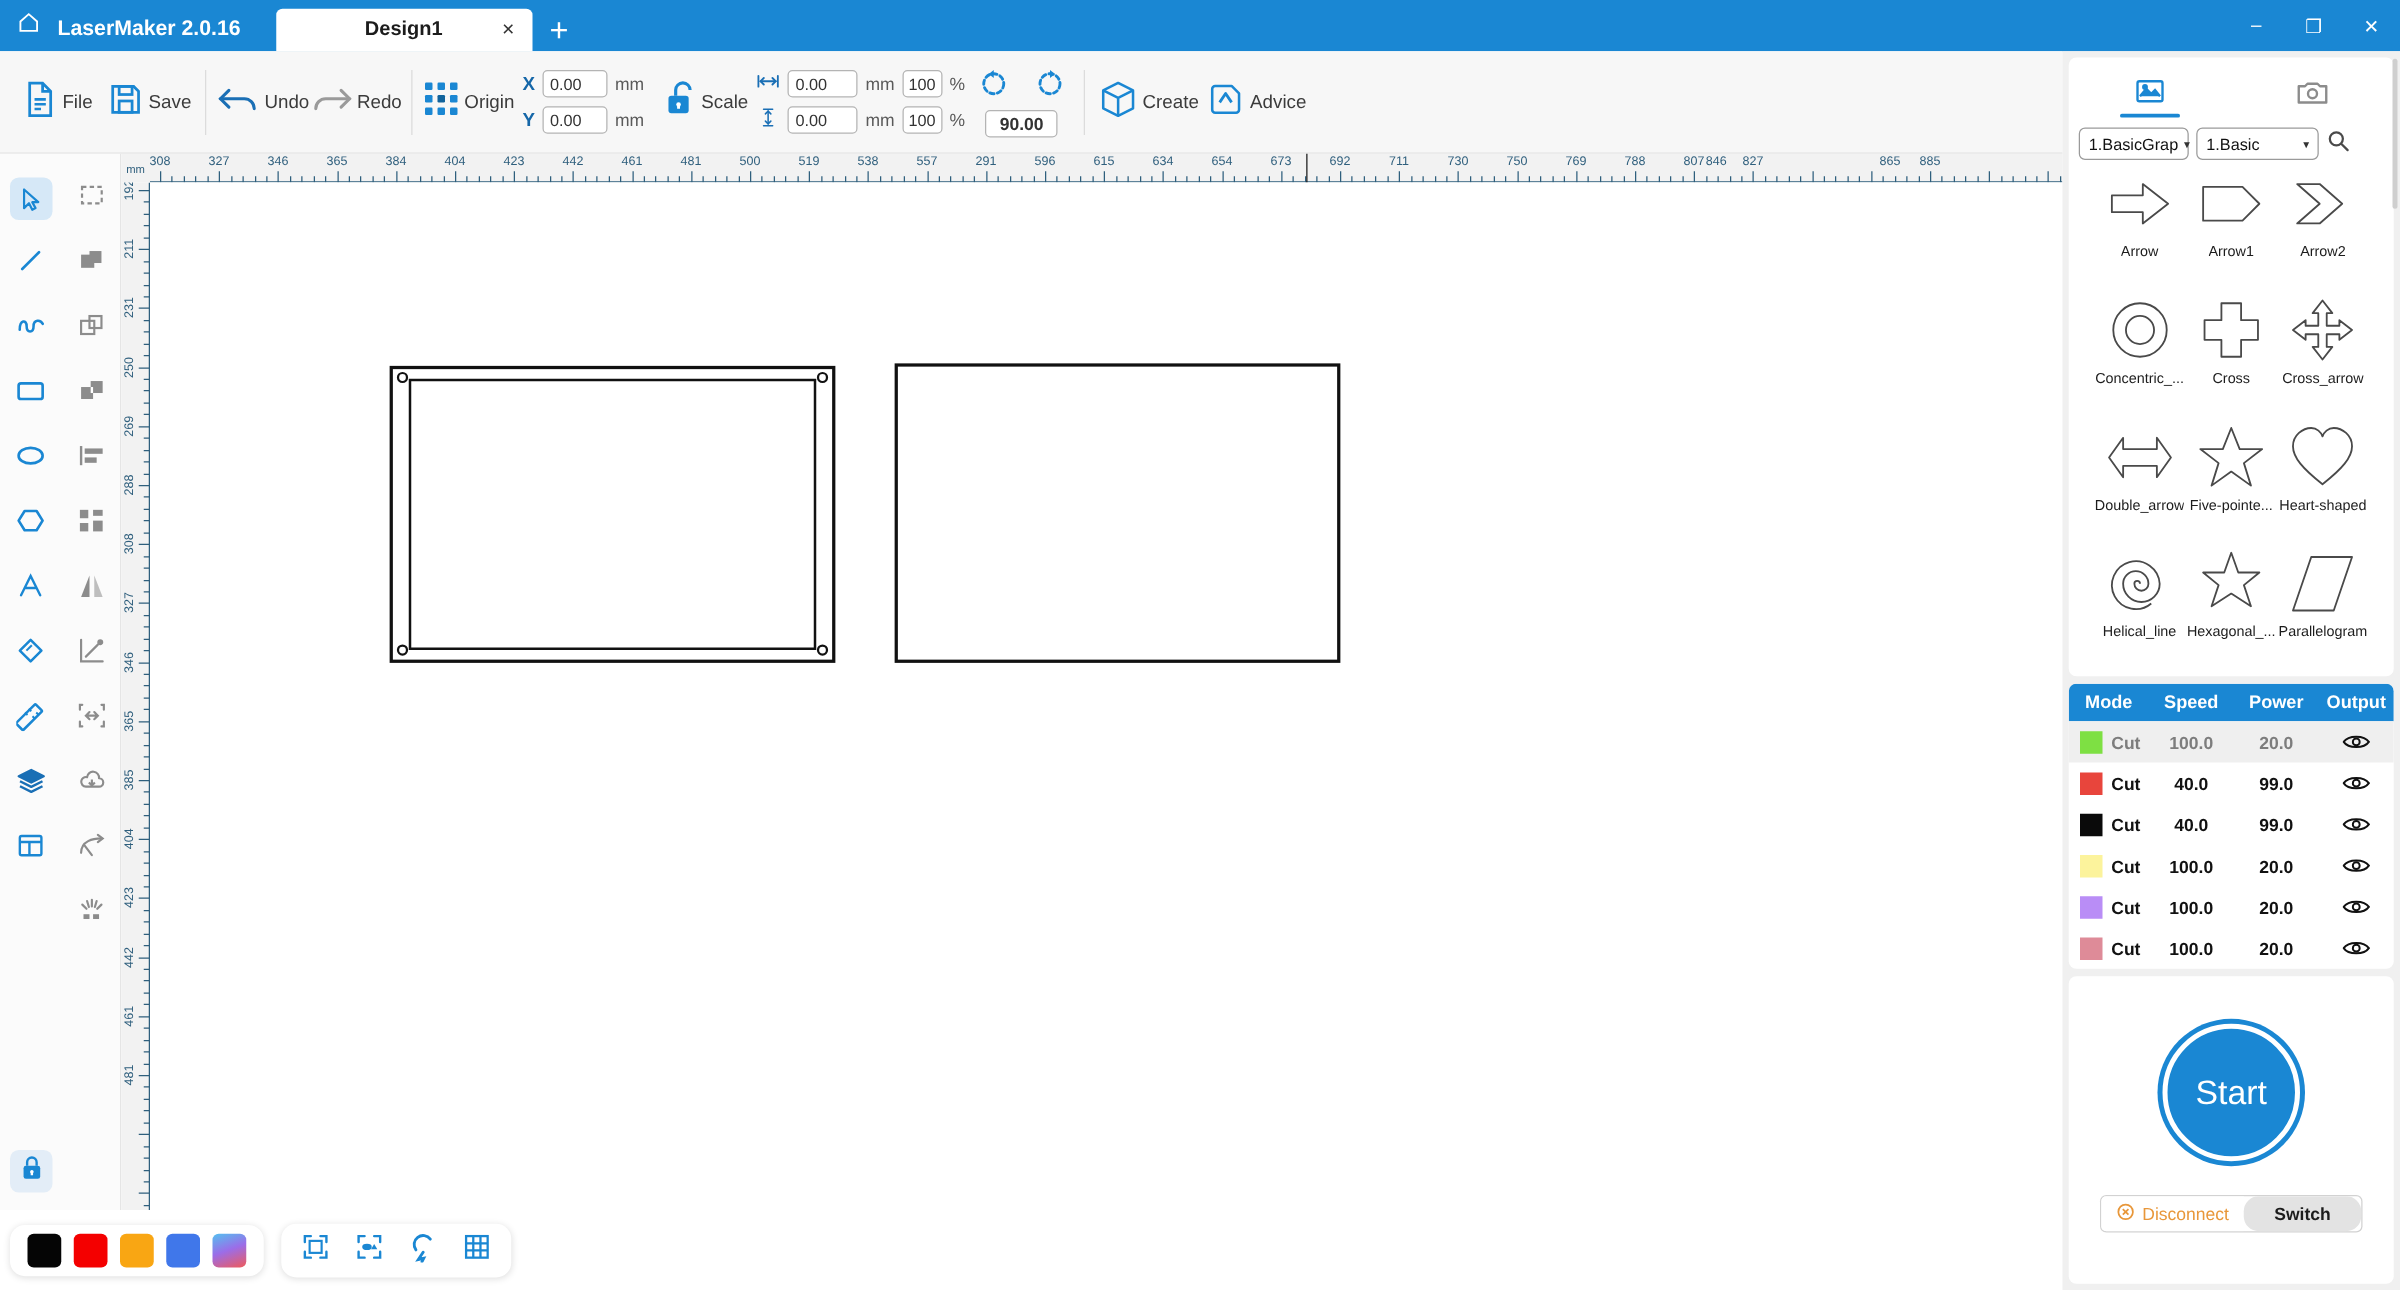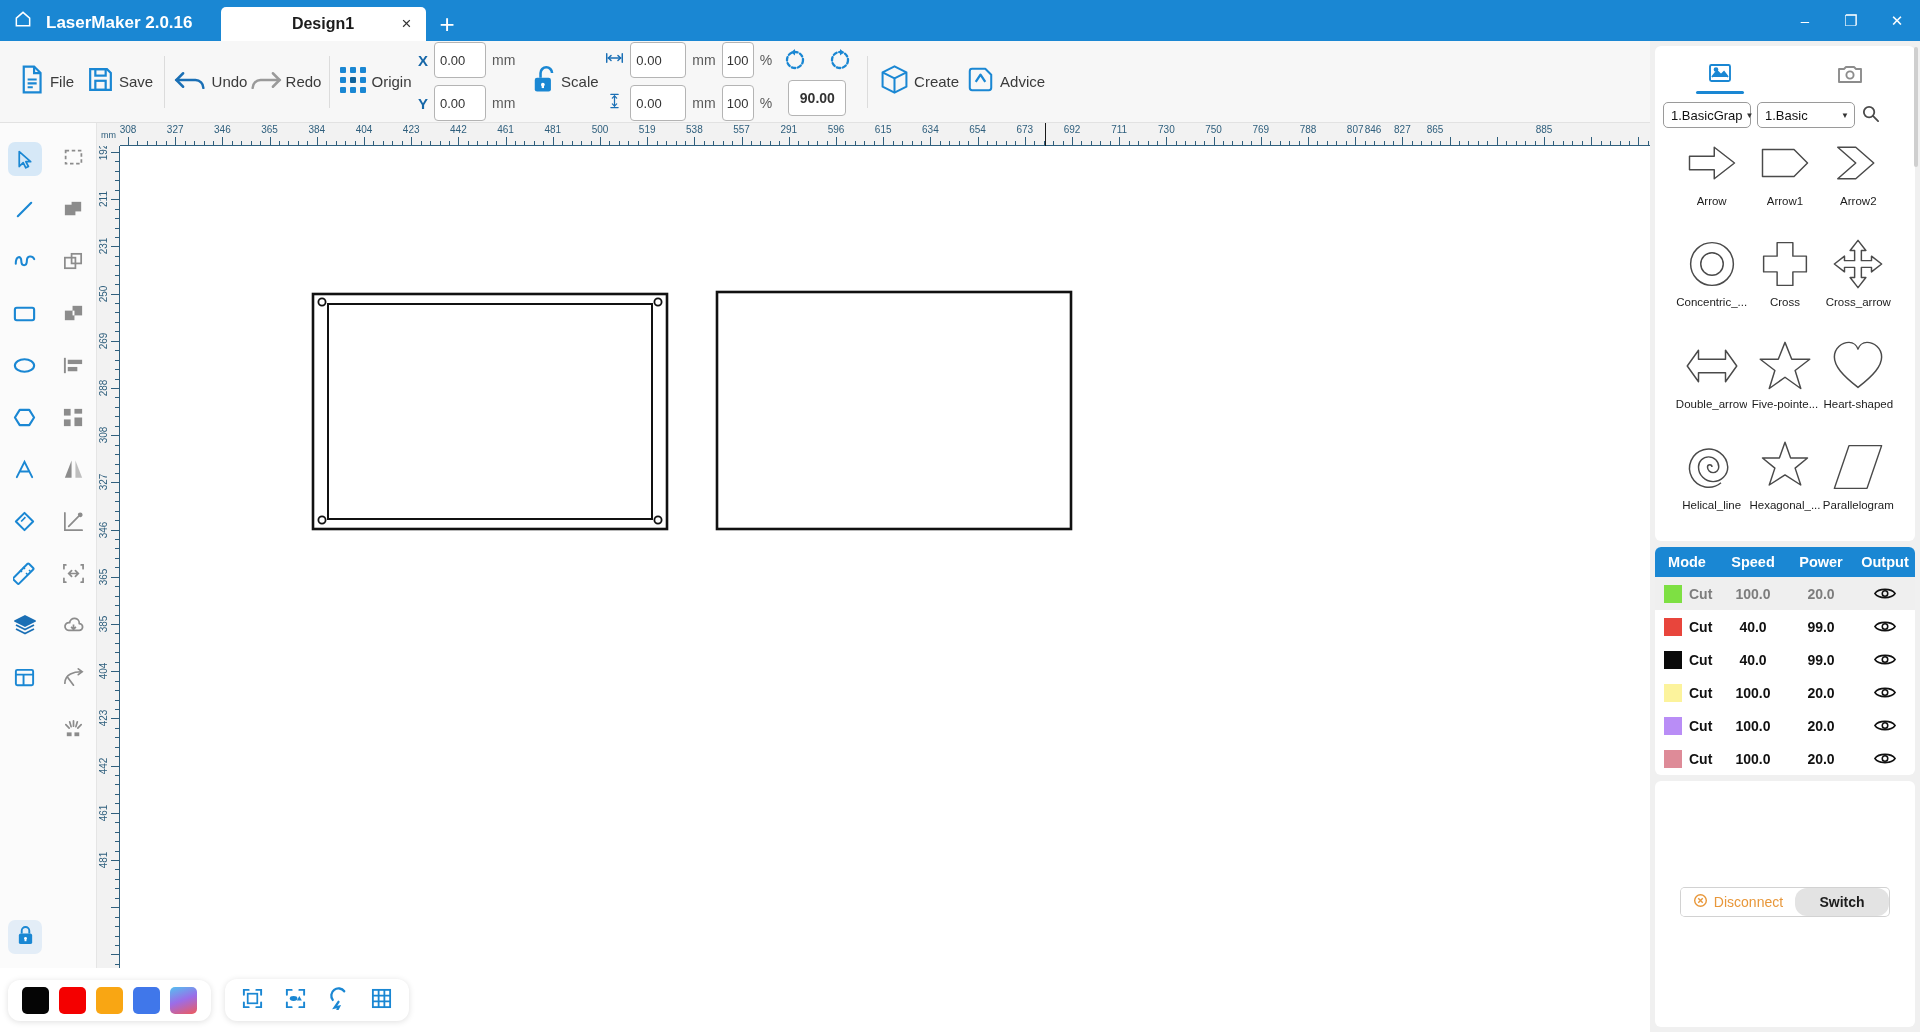--- a/index.html
+++ b/index.html
@@ -36,21 +36,21 @@
   }
   .rb-item {
     width: 74px; height: 72px; display: flex; flex-direction: row;
     align-items: center; justify-content: center; gap: 3px; cursor: pointer;
   }
   .rb-item .lbl { font-size: 15px; color: #3b3b3b; }
   .rb-sep { width: 1px; height: 52px; background: #dcdcdc; margin: 0 8px; }
 
   .numfield {
     border: 1px solid #b4b4b4; border-radius: 4px; background: #fff;
-    height: 36px; font-size: 13px; color: #333; padding: 0 5px;
+    height: 22px; font-size: 13px; color: #333; padding: 0 5px;
     display: flex; align-items: center; font-family: "Liberation Sans", sans-serif;
   }
   .w-xy { width: 52px; }
   .w-sz { width: 56px; }
   .w-pc { width: 32px; justify-content: center; }
   .w-rot { width: 58px; justify-content: center; font-weight: bold; font-size: 14px; }
   .unit { font-size: 14px; color: #5a5a5a; }
   .axis-lbl { font-size: 15px; font-weight: bold; color: #1667a8; }
 
   .xy-group { display: flex; flex-direction: column; gap: 7px; margin-left: 6px; }
@@ -554,21 +554,21 @@
       <div class="hr-lbl" style="left: 904.8px;">673</div>
       <div class="hr-lbl" style="left: 952px;">692</div>
       <div class="hr-lbl" style="left: 999.2px;">711</div>
       <div class="hr-lbl" style="left: 1046.4px;">730</div>
       <div class="hr-lbl" style="left: 1093.6px;">750</div>
       <div class="hr-lbl" style="left: 1140.8px;">769</div>
       <div class="hr-lbl" style="left: 1188px;">788</div>
       <div class="hr-lbl" style="left: 1235.2px;">807</div>
       <div class="hr-lbl" style="left: 1282.4px;">827</div>
       <div class="hr-lbl" style="left: 1253px;">846</div>
-      <div class="hr-lbl" style="left: 1315px;">865</div>
+      <div class="hr-lbl" style="left: 1392px;">865</div>
       <div class="hr-lbl" style="left: 1424px;">885</div>
       <div class="hr-tick" style="left: 8px; height: 9px;"></div>
       <div class="hr-tick" style="left: 17.44px; height: 5px;"></div>
       <div class="hr-tick" style="left: 26.88px; height: 5px;"></div>
       <div class="hr-tick" style="left: 36.32px; height: 5px;"></div>
       <div class="hr-tick" style="left: 45.76px; height: 5px;"></div>
       <div class="hr-tick" style="left: 55.2px; height: 9px;"></div>
       <div class="hr-tick" style="left: 64.64px; height: 5px;"></div>
       <div class="hr-tick" style="left: 74.08px; height: 5px;"></div>
       <div class="hr-tick" style="left: 83.52px; height: 5px;"></div>
@@ -1097,20 +1097,21 @@
               <svg width="22" height="15" viewBox="0 0 24 16" fill="none" stroke="#111" stroke-width="1.7">
                 <path d="M1 8 C5 2 19 2 23 8 C19 14 5 14 1 8Z"></path>
                 <circle cx="12" cy="8" r="3"></circle>
               </svg>
             </div>
           </div>
         </div>
     </div>
 
     <div class="start-card">
+      <div class="start-btn">Start</div>
       <div class="conn-bar">
         <div class="disc">
           <span>
             <svg width="15" height="15" viewBox="0 0 16 16" fill="none" stroke="#e8973a" stroke-width="1.5">
               <circle cx="8" cy="8" r="6.2"></circle>
                 <path d="M5.6 5.6 10.4 10.4M10.4 5.6 5.6 10.4"></path>
               </svg>
           </span>
           <span>Disconnect</span>
         </div>

